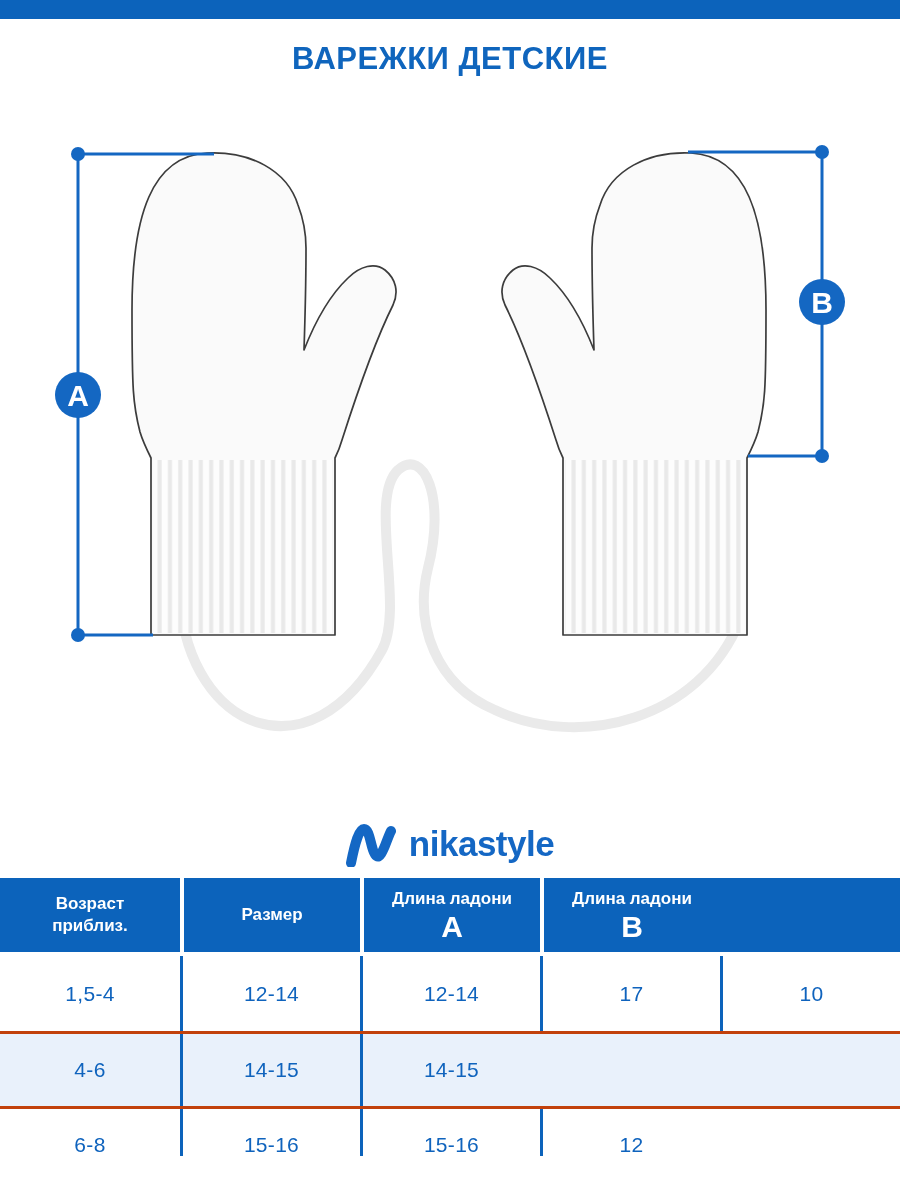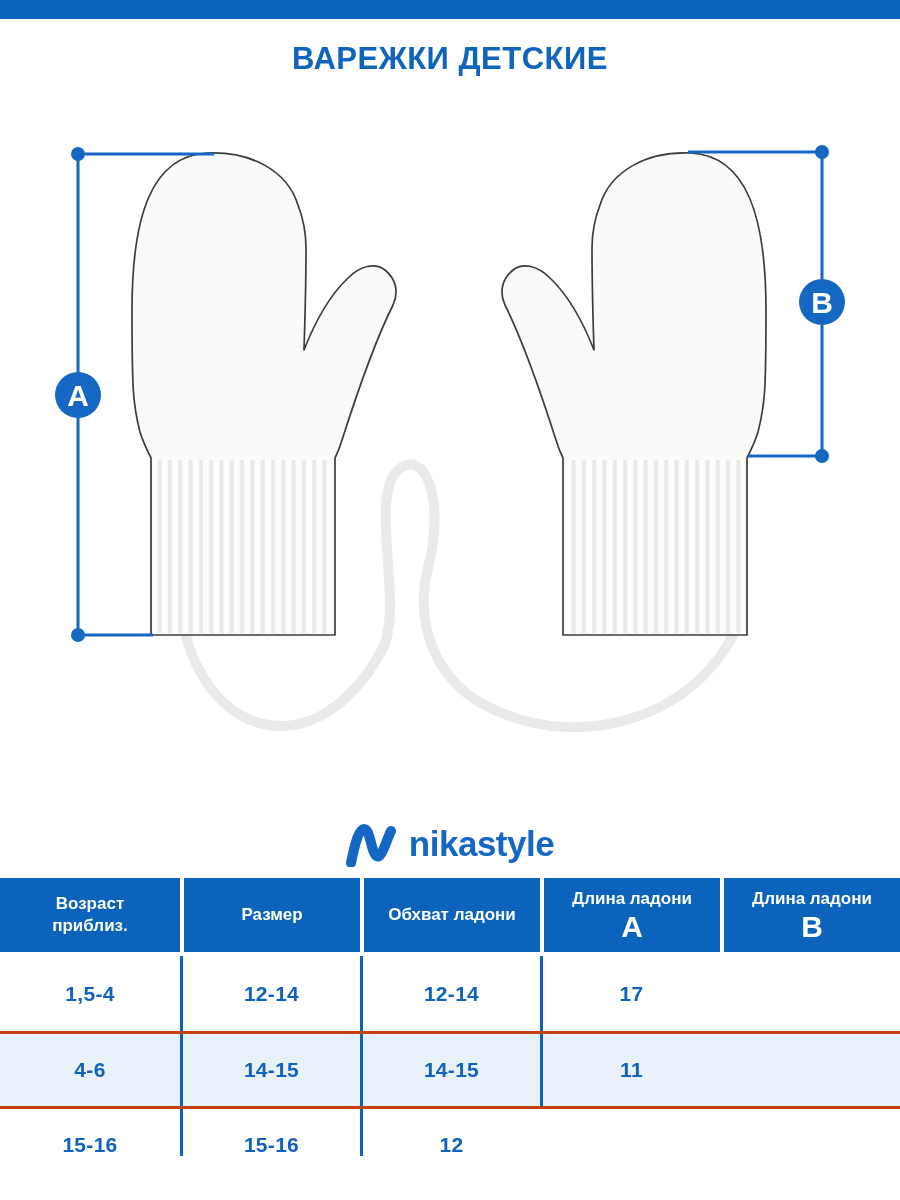--- a/index.html
+++ b/index.html
@@ -41,21 +41,21 @@
   .thead .hcell + .hcell{border-left:4px solid #ffffff;}
   .hletter{font-size:30px;line-height:1.05;margin-top:1px;}
   .trow{
     display:grid;grid-template-columns:repeat(5,1fr);
     height:75px;box-sizing:border-box;background:#ffffff;
   }
   .trow + .trow{border-top:3px solid #c2410c;}
   .trow.alt{background:#e9f1fb;}
   .trow .tcell{
     display:flex;align-items:center;justify-content:center;
-    font-size:21px;font-weight:bold;color:#0f63bd;letter-spacing:.3px;
+    font-size:21px;font-weight:normal;color:#0f63bd;letter-spacing:.3px;
   }
   .trow .tcell + .tcell{border-left:3px solid #0c63bb;}
 </style>
 </head>
 <body>
 
 <div class="page">
 
   <div class="bar top"></div>
 
@@ -125,45 +125,43 @@
   <div class="sizetable">
     <div class="thead">
       <div class="hcell">
         <span>Возраст</span>
         <span>приблиз.</span>
       </div>
       <div class="hcell">
         <span>Размер</span>
       </div>
       <div class="hcell">
-        <span>Обхват ладони</span>
-      </div>
-      <div class="hcell">
         <span>Длина ладони</span>
         <span class="hletter">A</span>
       </div>
       <div class="hcell">
         <span>Длина ладони</span>
         <span class="hletter">B</span>
       </div>
     </div>
 
     <div class="trow">
       <div class="tcell">1,5-4</div>
       <div class="tcell">12-14</div>
       <div class="tcell">12-14</div>
       <div class="tcell">17</div>
+      <div class="tcell">10</div>
     </div>
     <div class="trow alt">
       <div class="tcell">4-6</div>
       <div class="tcell">14-15</div>
       <div class="tcell">14-15</div>
-      <div class="tcell">11</div>
     </div>
     <div class="trow">
+      <div class="tcell">6-8</div>
       <div class="tcell">15-16</div>
       <div class="tcell">15-16</div>
       <div class="tcell">12</div>
     </div>
   </div>
 
   <div class="bar bottom"></div>
 
 </div>
 

